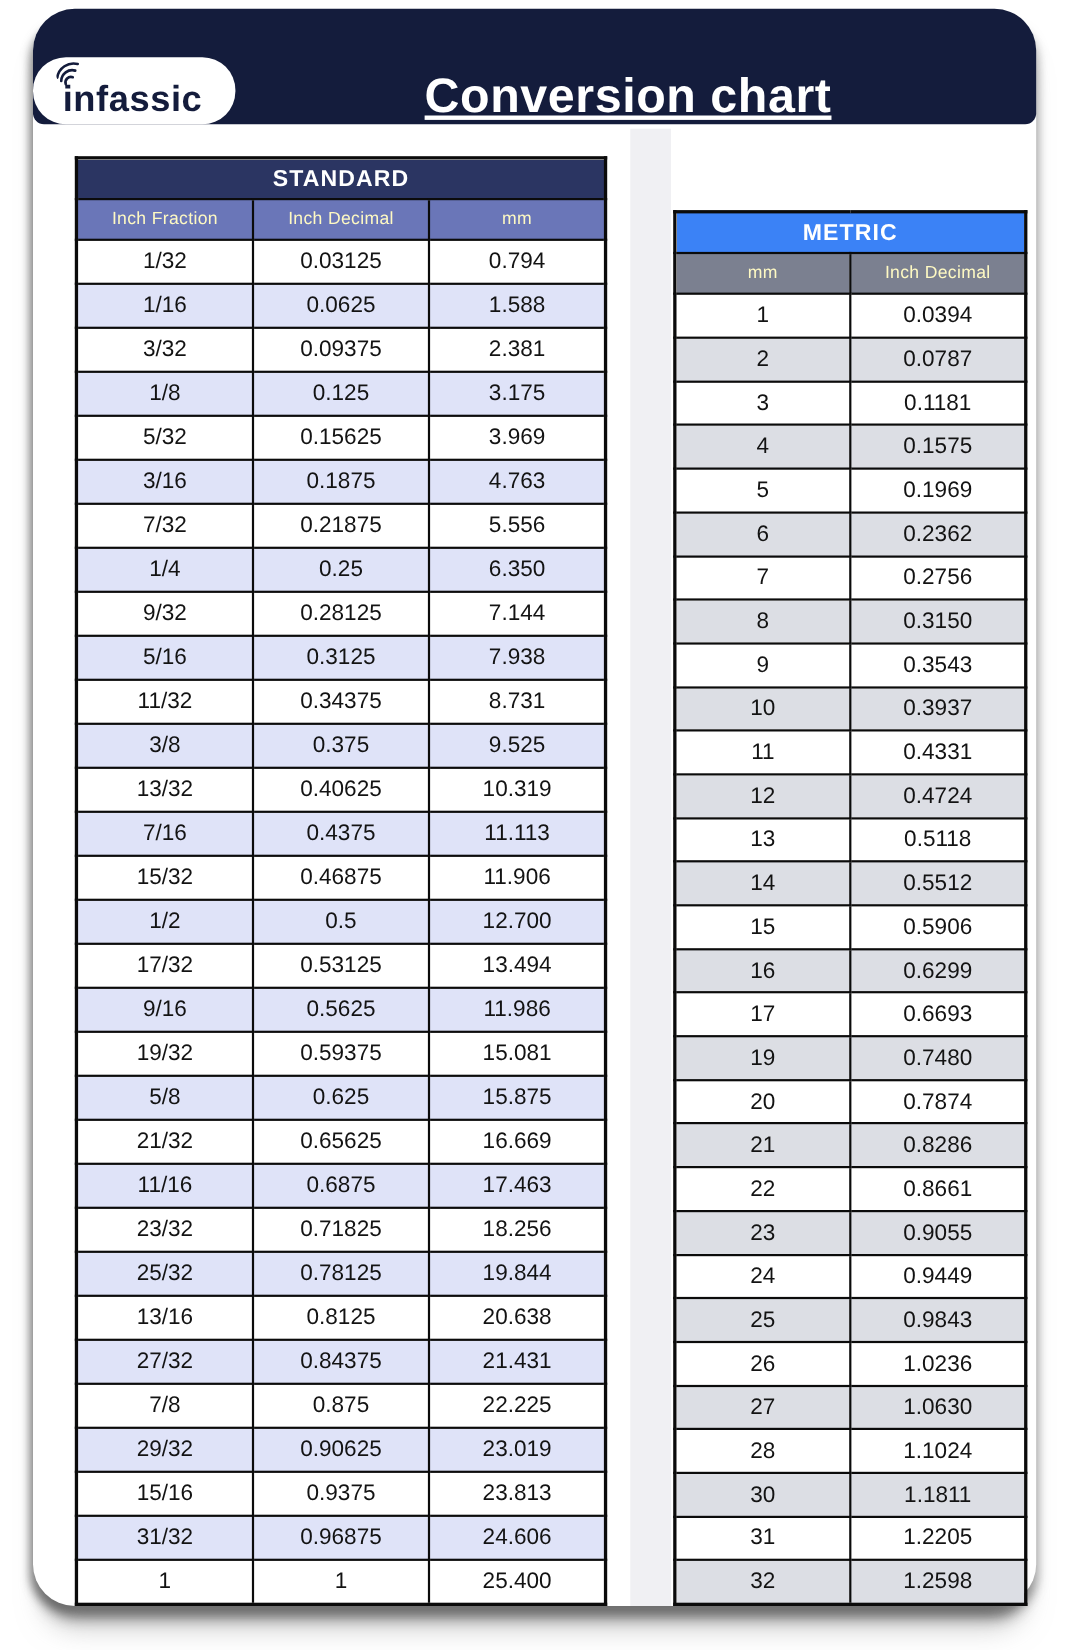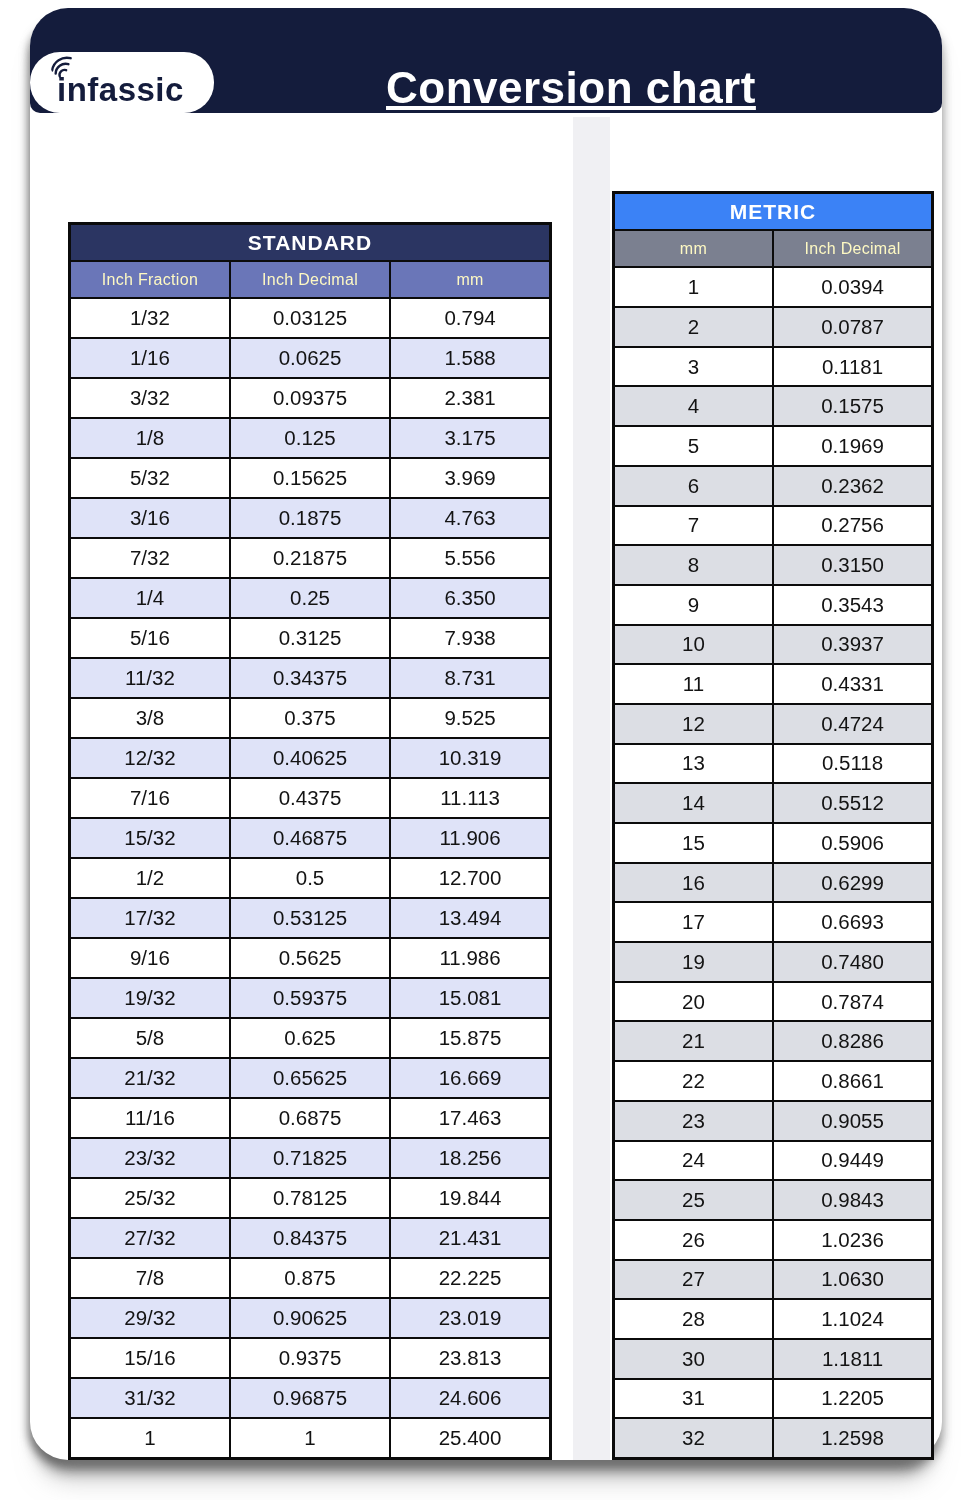--- a/index.html
+++ b/index.html
@@ -194,36 +194,41 @@
               <td>7/32</td>
               <td>0.21875</td>
               <td>5.556</td>
             </tr>
             <tr>
               <td>1/4</td>
               <td>0.25</td>
               <td>6.350</td>
             </tr>
             <tr>
+              <td>9/32</td>
+              <td>0.28125</td>
+              <td>7.144</td>
+            </tr>
+            <tr>
               <td>5/16</td>
               <td>0.3125</td>
               <td>7.938</td>
             </tr>
             <tr>
               <td>11/32</td>
               <td>0.34375</td>
               <td>8.731</td>
             </tr>
             <tr>
               <td>3/8</td>
               <td>0.375</td>
               <td>9.525</td>
             </tr>
             <tr>
-              <td>12/32</td>
+              <td>13/32</td>
               <td>0.40625</td>
               <td>10.319</td>
             </tr>
             <tr>
               <td>7/16</td>
               <td>0.4375</td>
               <td>11.113</td>
             </tr>
             <tr>
               <td>15/32</td>
@@ -267,20 +272,25 @@
             </tr>
             <tr>
               <td>23/32</td>
               <td>0.71825</td>
               <td>18.256</td>
             </tr>
             <tr>
               <td>25/32</td>
               <td>0.78125</td>
               <td>19.844</td>
+            </tr>
+            <tr>
+              <td>13/16</td>
+              <td>0.8125</td>
+              <td>20.638</td>
             </tr>
             <tr>
               <td>27/32</td>
               <td>0.84375</td>
               <td>21.431</td>
             </tr>
             <tr>
               <td>7/8</td>
               <td>0.875</td>
               <td>22.225</td>

